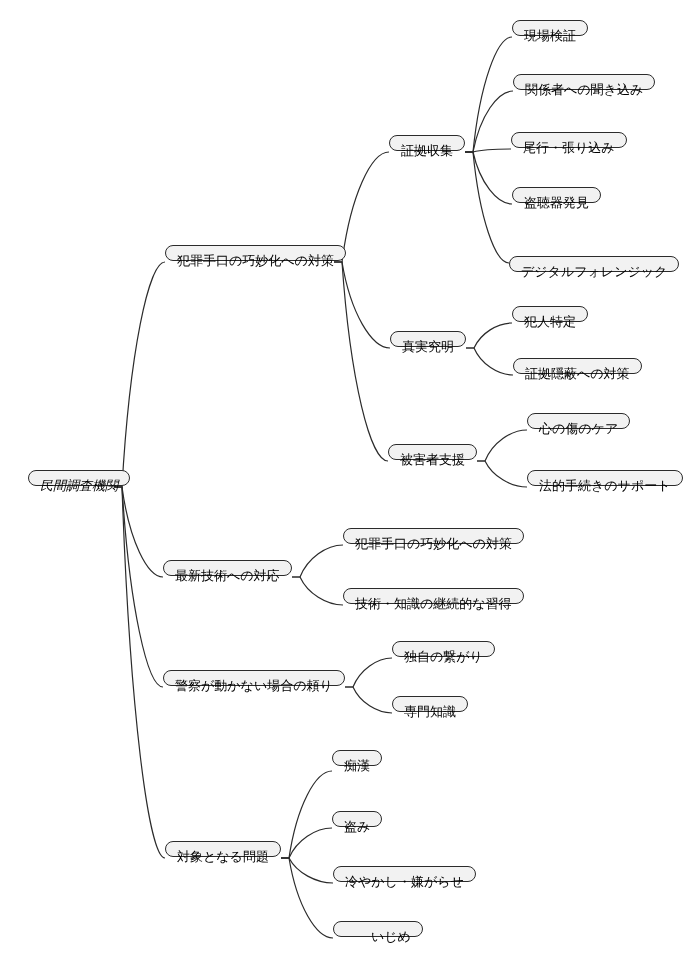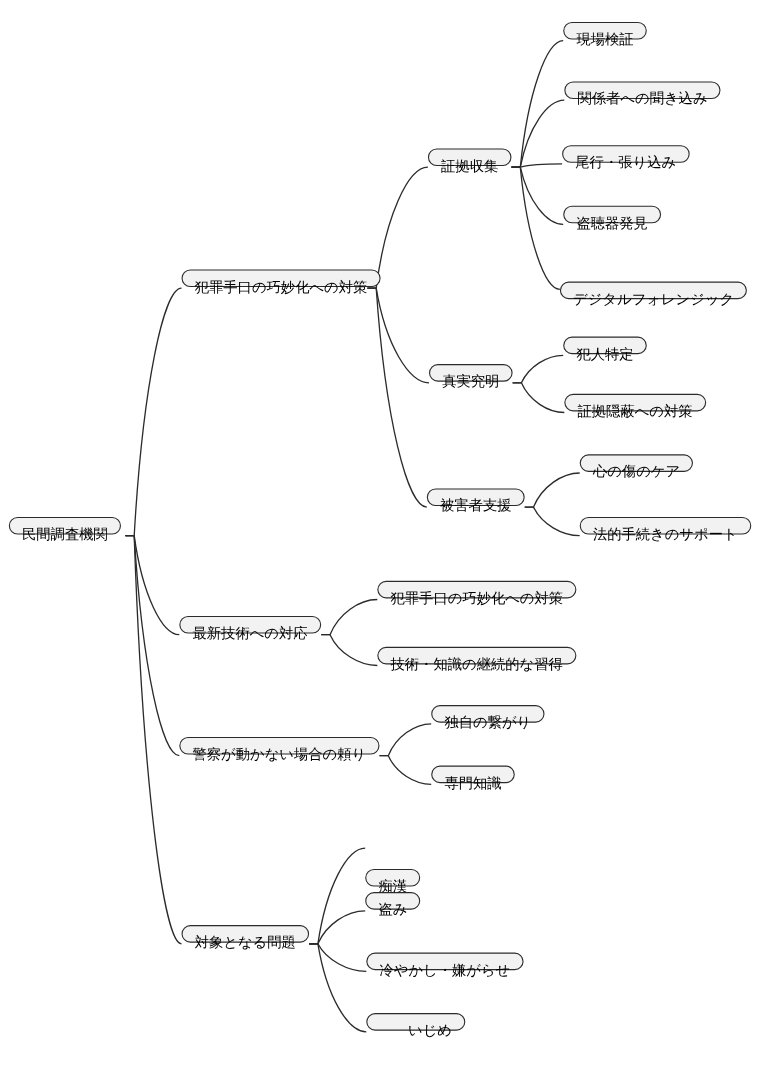--- a/index.html
+++ b/index.html
@@ -65,38 +65,38 @@
       <path d="M 114 487 L 122 487 C 129.38 607, 147.42 687, 163 687" fill="none" stroke="#2b2b2b" stroke-width="1.2"></path>
       <path d="M 345 687 L 353 687 C 360.02 669.6, 377.18 658, 392 658" fill="none" stroke="#2b2b2b" stroke-width="1.2"></path>
       <path d="M 345 687 L 353 687 C 360.02 702.6, 377.18 713, 392 713" fill="none" stroke="#2b2b2b" stroke-width="1.2"></path>
       <path d="M 114 487 L 122 487 C 129.74 709.6, 148.66 858, 165 858" fill="none" stroke="#2b2b2b" stroke-width="1.2"></path>
       <path d="M 281 858 L 289 858 C 296.74 805.8, 315.66 771, 332 771" fill="none" stroke="#2b2b2b" stroke-width="1.2"></path>
       <path d="M 281 858 L 289 858 C 296.74 840, 315.66 828, 332 828" fill="none" stroke="#2b2b2b" stroke-width="1.2"></path>
       <path d="M 281 858 L 289 858 C 296.92 873, 316.28 883, 333 883" fill="none" stroke="#2b2b2b" stroke-width="1.2"></path>
       <path d="M 281 858 L 289 858 C 296.92 906, 316.28 938, 333 938" fill="none" stroke="#2b2b2b" stroke-width="1.2"></path>
     </svg>
 
-  <div class="node root" id="n0" style="left: 8px; top: 470px;">民間調査機関</div>
+  <div class="node root" id="n0" style="left: 28px; top: 470px; font-style: italic;">民間調査機関</div>
   <div class="node" id="n1" style="left: 165px; top: 245px;">犯罪手口の巧妙化への対策</div>
   <div class="node" id="n2" style="left: 389px; top: 135px;">証拠収集</div>
   <div class="node" id="n3" style="left: 512px; top: 20px;">現場検証</div>
   <div class="node" id="n4" style="left: 513px; top: 74px;">関係者への聞き込み</div>
   <div class="node" id="n5" style="left: 511px; top: 132px; border-radius: 11px;">尾行・張り込み</div>
   <div class="node" id="n6" style="left: 512px; top: 187px;">盗聴器発見</div>
   <div class="node" id="n7" style="left: 509px; top: 256px;">デジタルフォレンジック</div>
   <div class="node" id="n8" style="left: 390px; top: 331px;">真実究明</div>
   <div class="node" id="n9" style="left: 512px; top: 306px;">犯人特定</div>
   <div class="node" id="n10" style="left: 513px; top: 358px;">証拠隠蔽への対策</div>
   <div class="node" id="n11" style="left: 388px; top: 444px;">被害者支援</div>
   <div class="node" id="n12" style="left: 527px; top: 413px;">心の傷のケア</div>
   <div class="node" id="n13" style="left: 527px; top: 470px;">法的手続きのサポート</div>
   <div class="node" id="n14" style="left: 163px; top: 560px;">最新技術への対応</div>
   <div class="node" id="n15" style="left: 343px; top: 528px;">犯罪手口の巧妙化への対策</div>
   <div class="node" id="n16" style="left: 343px; top: 588px;">技術・知識の継続的な習得</div>
   <div class="node" id="n17" style="left: 163px; top: 670px;">警察が動かない場合の頼り</div>
   <div class="node" id="n18" style="left: 392px; top: 641px;">独自の繋がり</div>
   <div class="node" id="n19" style="left: 392px; top: 696px;">専門知識</div>
   <div class="node" id="n20" style="left: 165px; top: 841px; border-radius: 13px;">対象となる問題</div>
-  <div class="node" id="n21" style="left: 332px; top: 790px;">痴漢</div>
+  <div class="node" id="n21" style="left: 332px; top: 750px;">痴漢</div>
   <div class="node" id="n22" style="left: 332px; top: 811px;">盗み</div>
   <div class="node" id="n23" style="left: 333px; top: 866px;">冷やかし・嫌がらせ</div>
   <div class="node" id="n24" style="left: 333px; top: 921px; padding-left: 37px;">いじめ</div>
 </div>
 
 </body></html>

